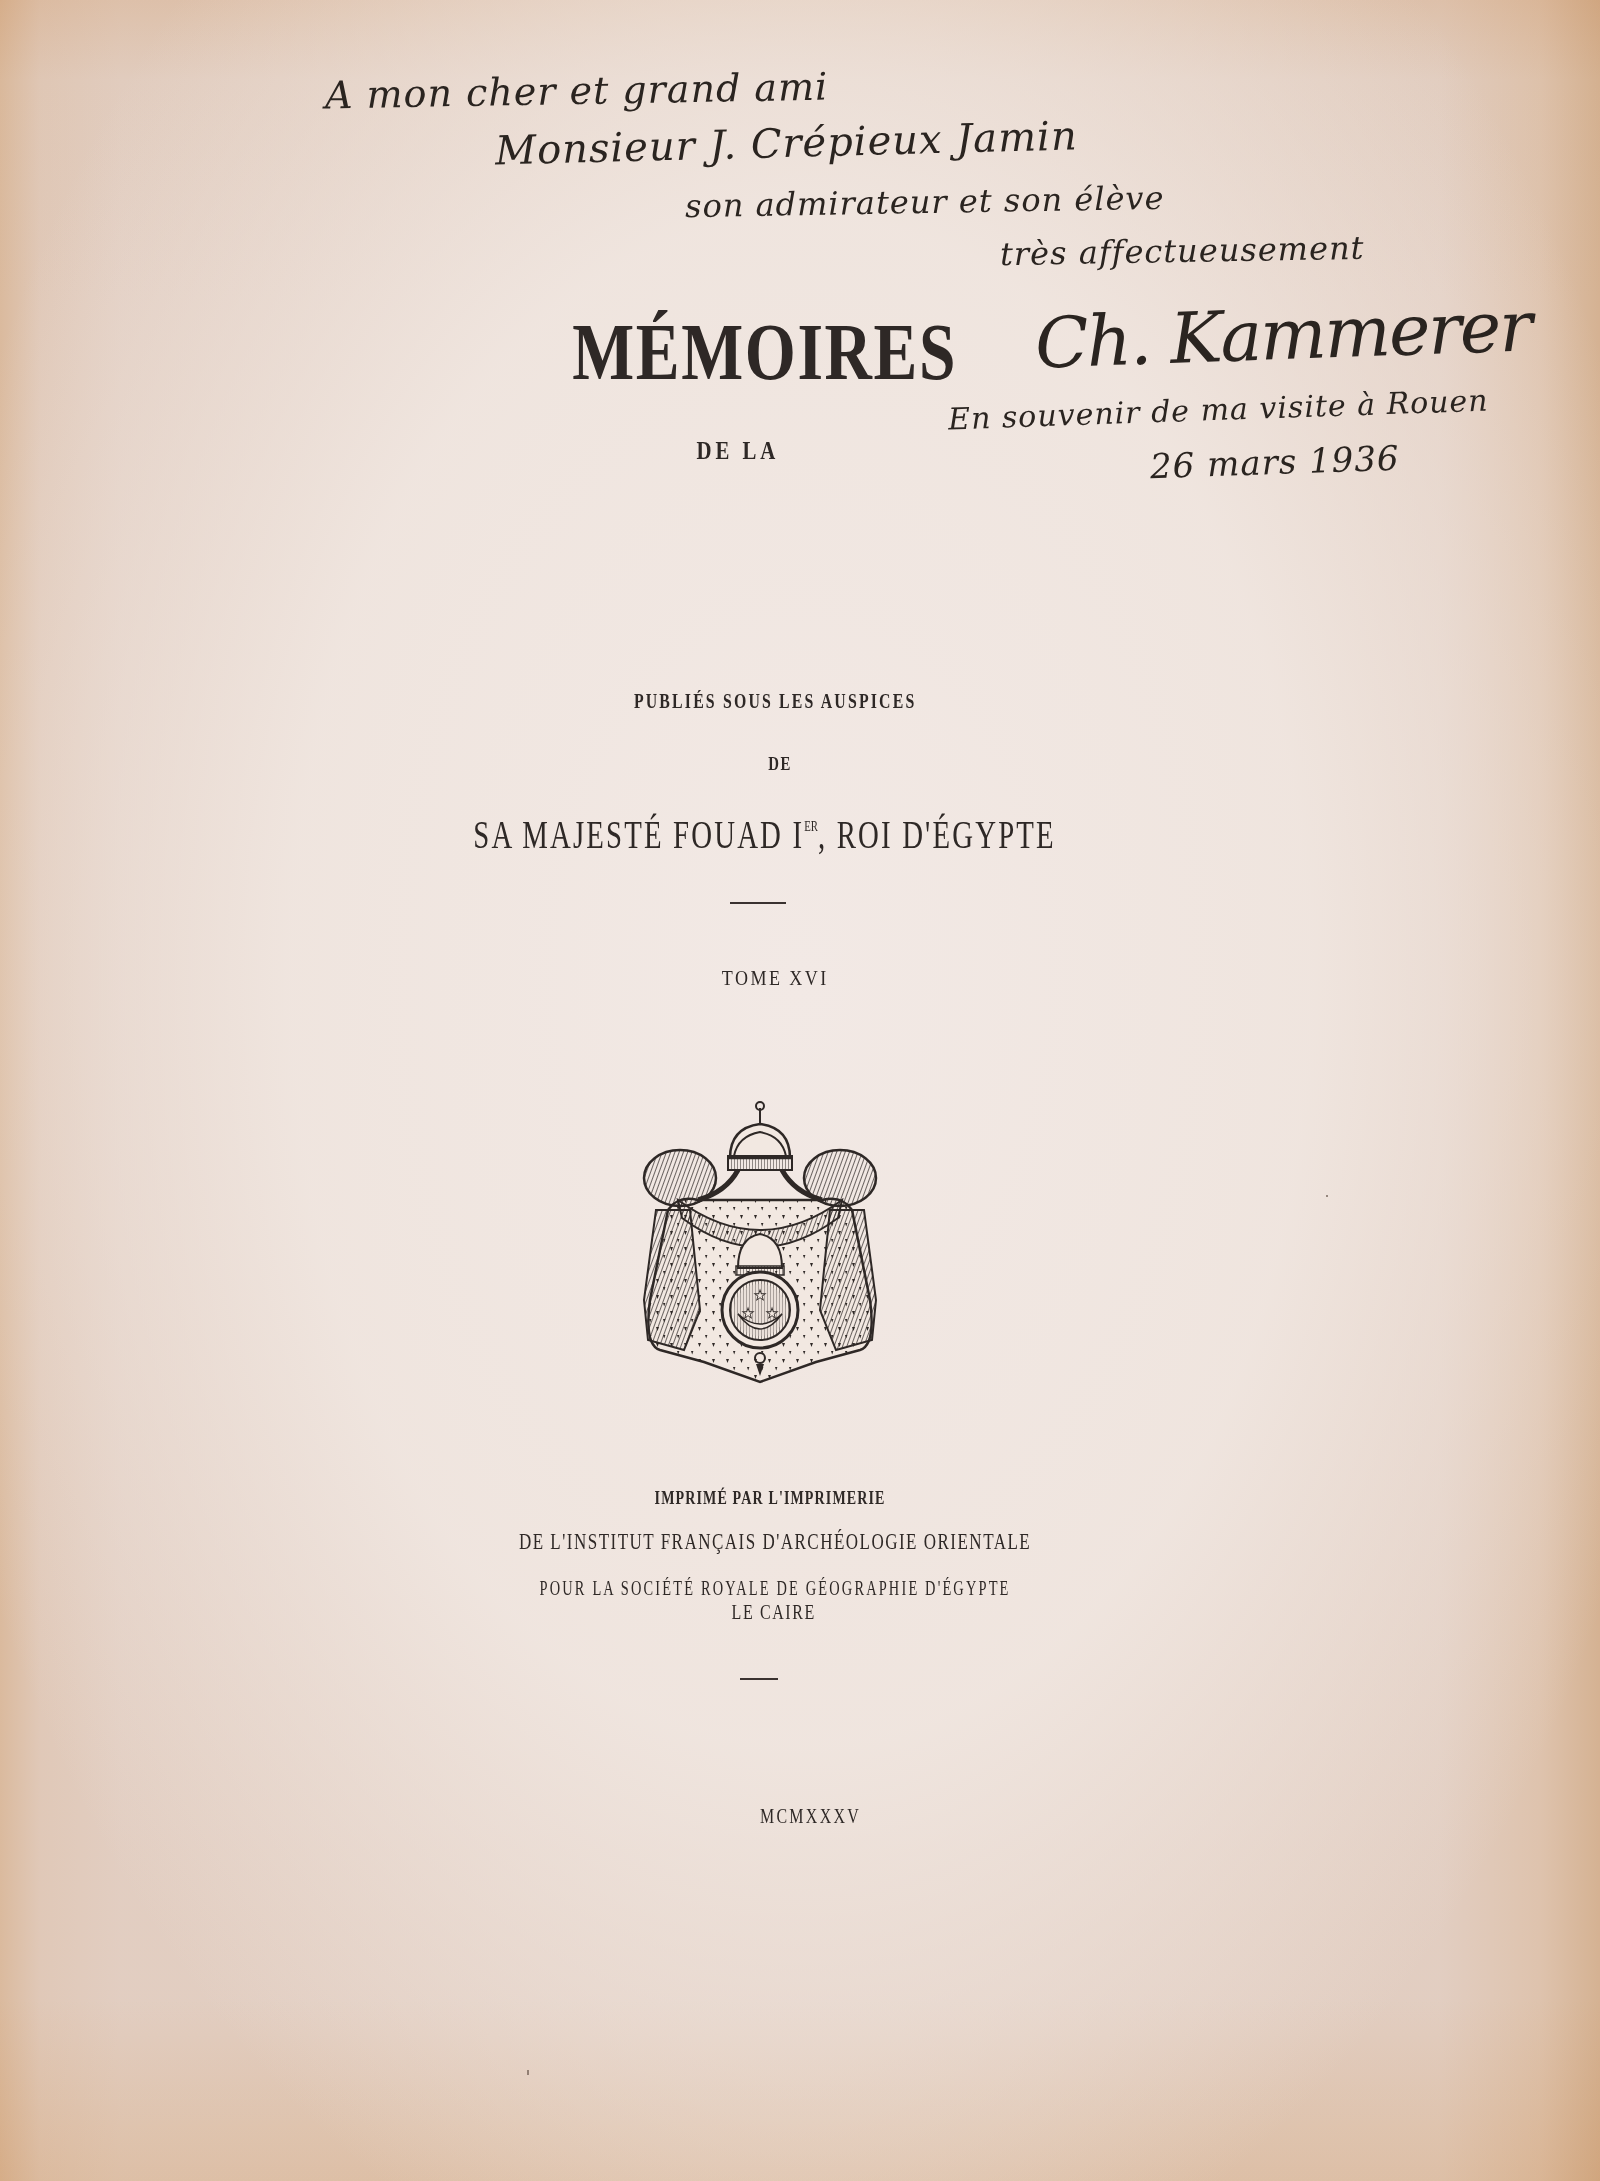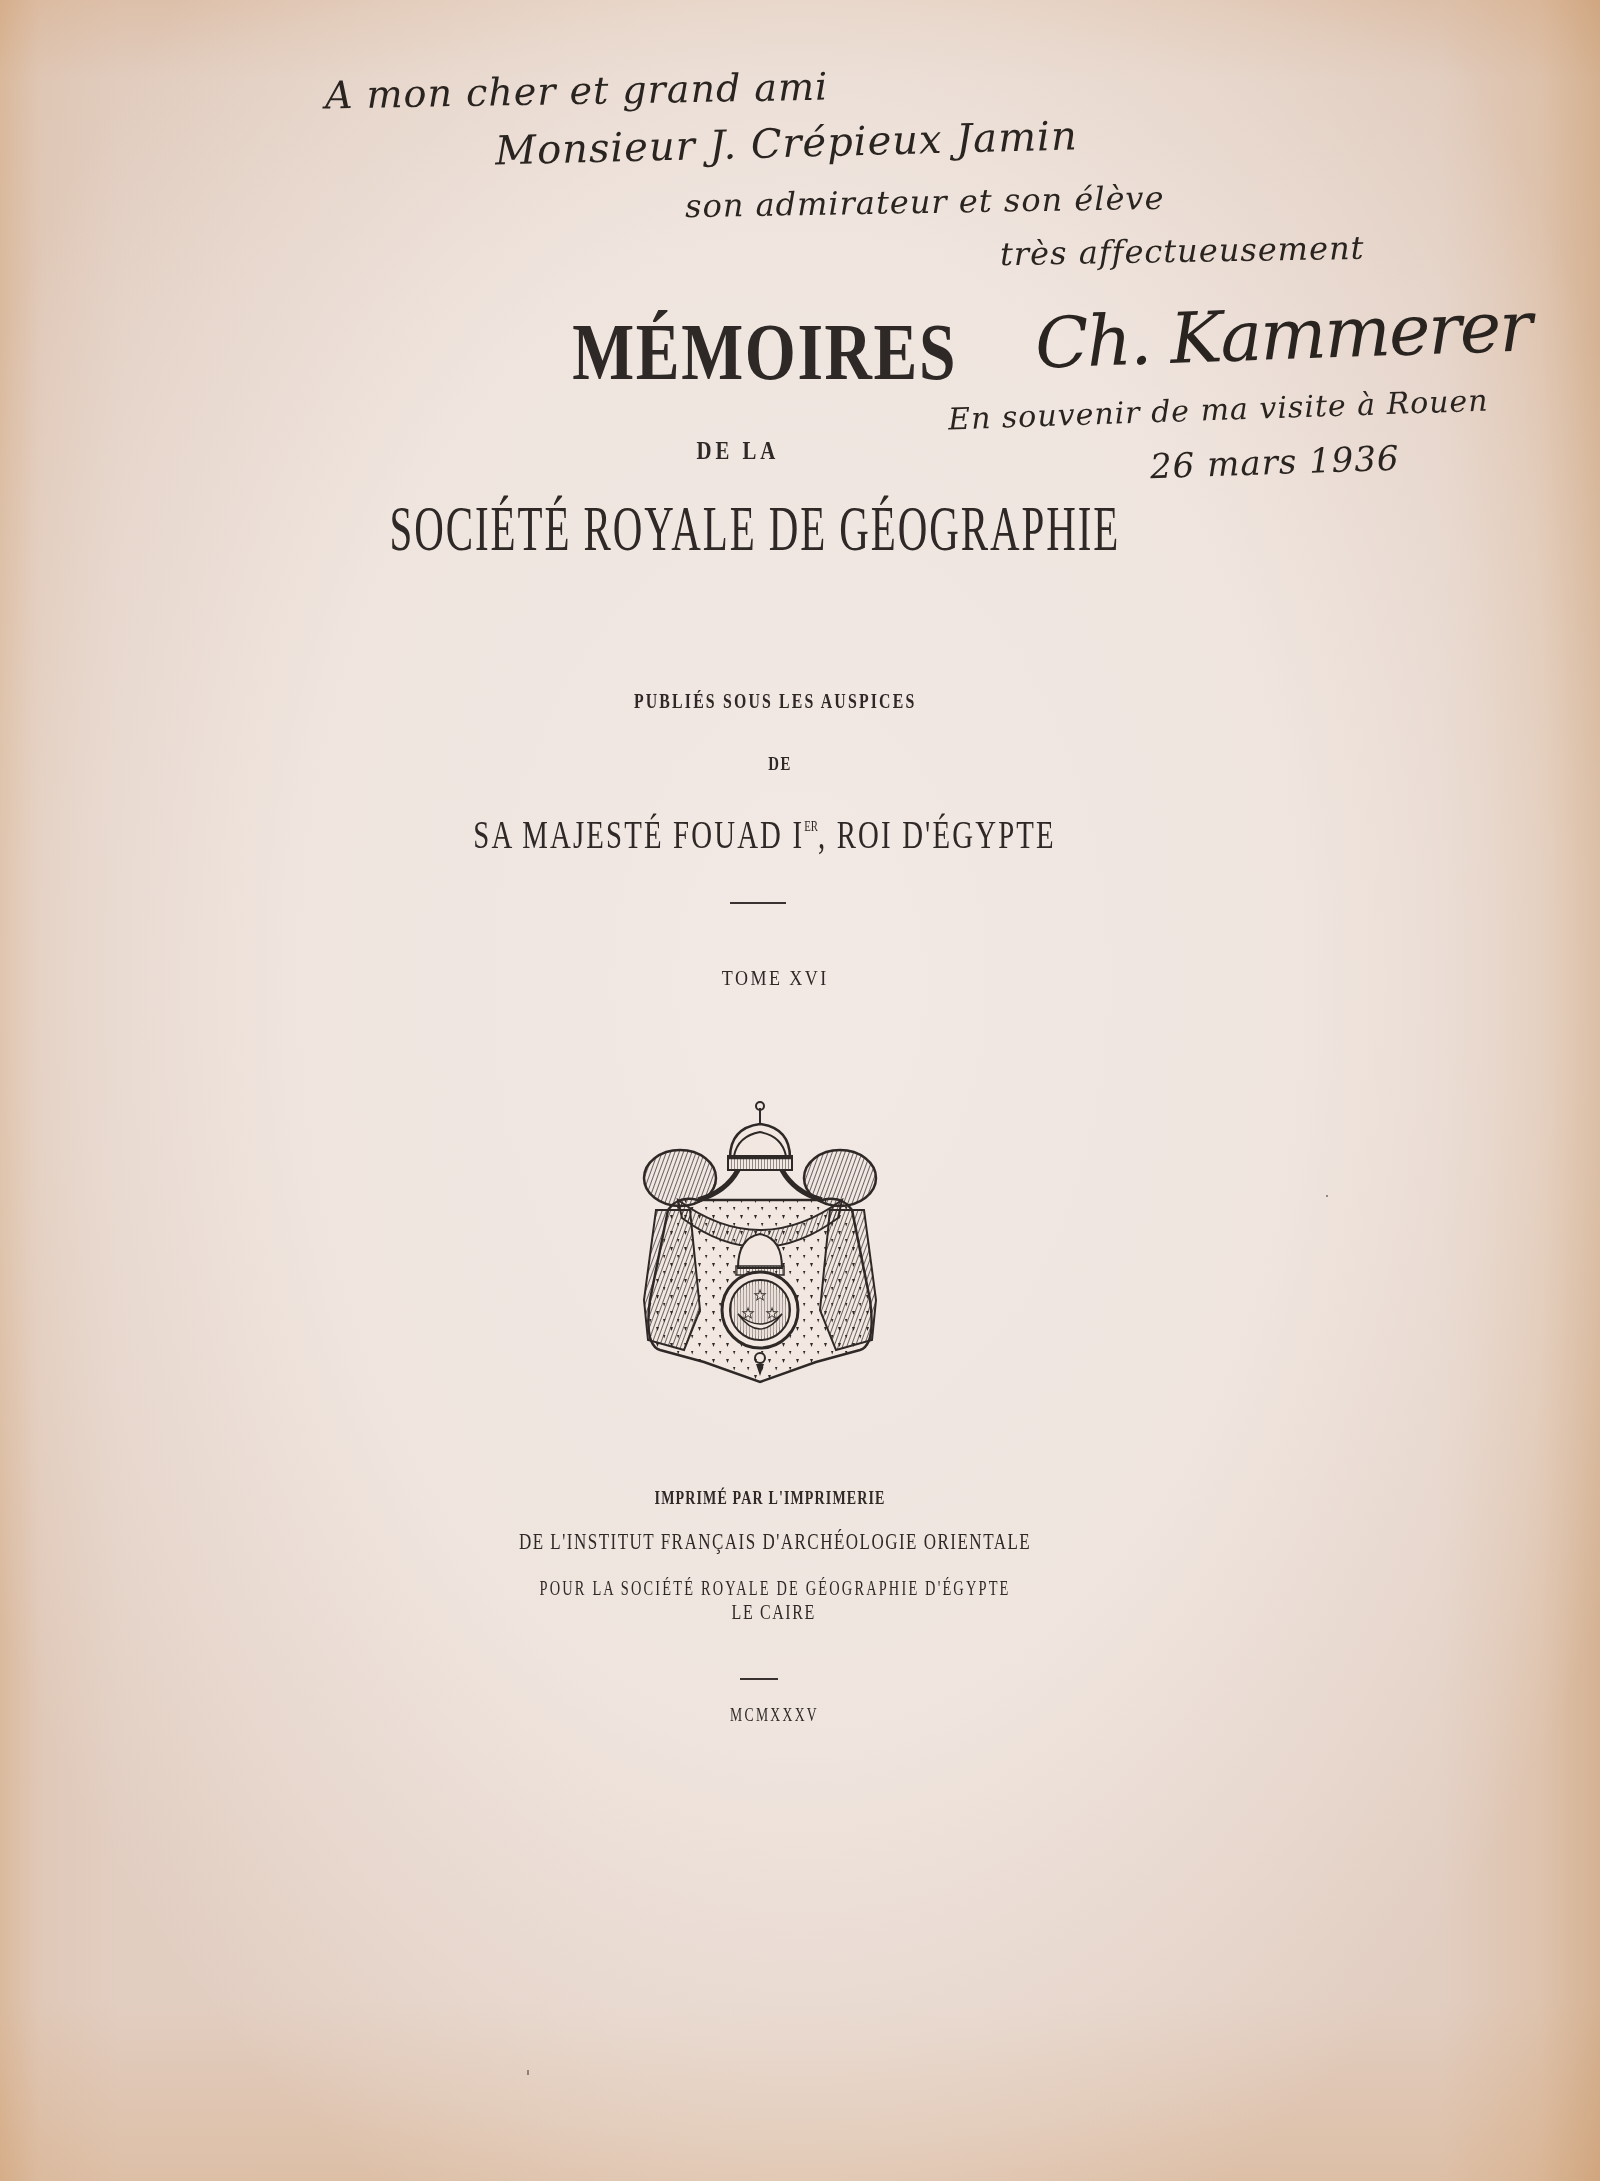--- a/index.html
+++ b/index.html
@@ -134,23 +134,24 @@
     }
     .t-pour .condensed { transform: scaleX(0.72); margin-left: -10px; }
     .t-caire {
       top: 1602px;
       font-size: 20px;
       letter-spacing: 2px;
     }
     .t-caire .condensed { transform: scaleX(0.8); margin-left: -12px; }
     .rule-2 { left: 740px; top: 1678px; width: 38px; height: 2px; }
     .t-year {
-      top: 1706px;
-      font-size: 18px;
-      letter-spacing: 3px;
+      top: 1806px;
+      font-size: 21px;
+      letter-spacing: 3px;
+      margin-left: 36px;
     }
     .t-year .condensed { transform: scaleX(0.76); margin-left: -10px; }
 
     
     .hand {
       position: absolute;
       font-family: "DejaVu Serif", "Liberation Serif", serif;
       font-style: italic;
       color: #2a2420;
       white-space: nowrap;
@@ -183,23 +184,20 @@
   <div class="hand h4">très affectueusement</div>
   <div class="hand h-sig">Ch. Kammerer</div>
   <div class="hand h5">En souvenir de ma visite à Rouen</div>
   <div class="hand h6">26 mars 1936</div>
 
   <div class="line t-memoires">
     <span class="condensed">MÉMOIRES</span>
   </div>
   <div class="line t-dela">
     <span class="condensed">DE LA</span>
-  </div>
-  <div class="line t-societe">
-    <span class="condensed">SOCIÉTÉ ROYALE DE GÉOGRAPHIE</span>
   </div>
   <div class="line t-publies">
     <span class="condensed">PUBLIÉS SOUS LES AUSPICES</span>
   </div>
   <div class="line t-de">
     <span class="condensed">DE</span>
   </div>
   <div class="line t-majeste">
     <span class="condensed"><span>SA MAJESTÉ FOUAD I</span><sup>ER</sup><span>, ROI D'ÉGYPTE</span></span>
   </div>

